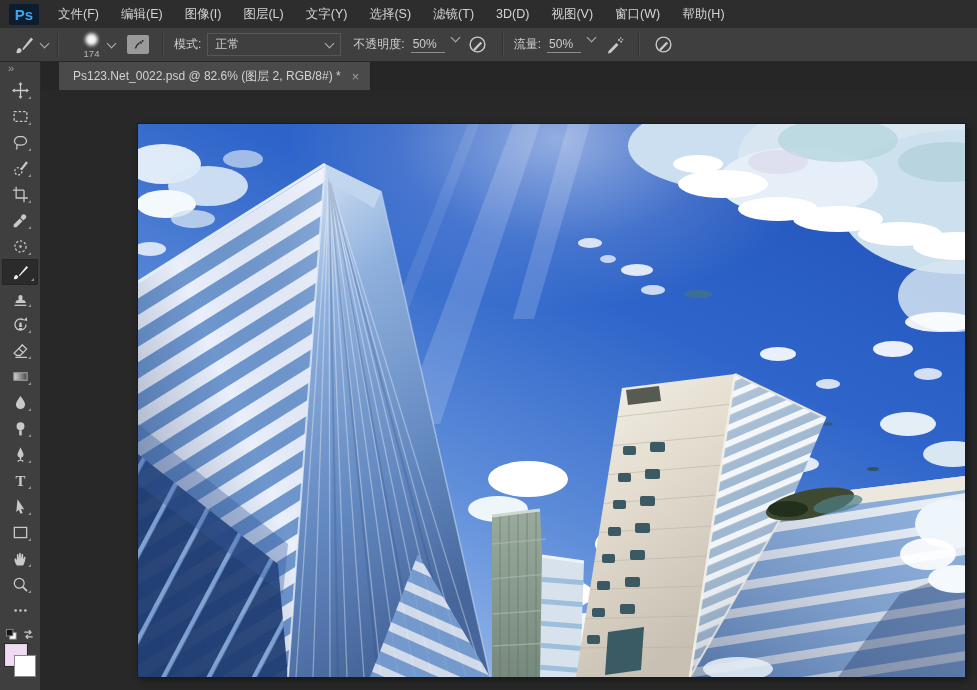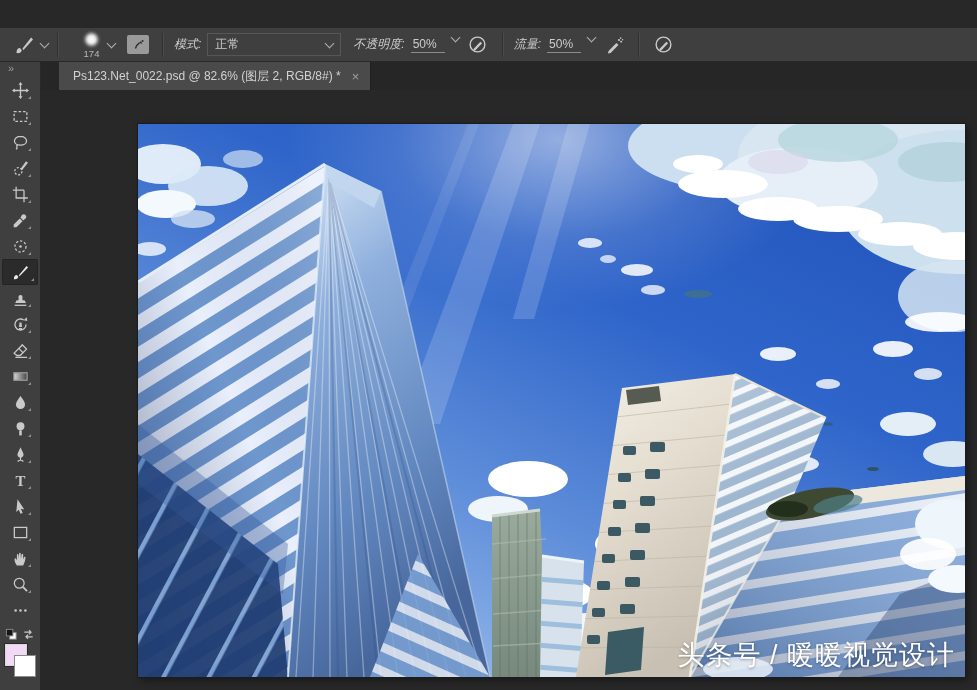--- a/index.html
+++ b/index.html
@@ -21,21 +21,21 @@
   .opt-group{display:flex;align-items:center;}
   .chev{width:6px;height:6px;border-right:1.6px solid #b0b0b0;border-bottom:1.6px solid #b0b0b0;
         transform:rotate(45deg);margin-left:7px;margin-top:-3px;flex:none;}
   .tool-preset{padding-left:14px;}
   .size-col{display:flex;flex-direction:column;align-items:center;line-height:1;margin-left:15px;}
   .size-circle{width:19px;height:19px;border-radius:50%;
      background:radial-gradient(circle,#ffffff 0%,#e8e8e8 28%,rgba(140,140,140,.28) 58%,rgba(63,63,63,0) 74%);}
   .size-num{font-size:9.5px;color:#b7b7b7;margin-top:0px;}
   .panel-toggle{width:22px;height:19px;background:#9a9a9a;border-radius:2px;margin:0 4px 0 12px;
                 display:flex;align-items:center;justify-content:center;}
-  .opt-label{margin:0 6px 0 2px;white-space:nowrap;font-style:italic;}
+  .opt-label{margin:0 6px 0 2px;white-space:nowrap;}
   .dropdown{display:flex;align-items:center;height:21px;border:1px solid #565656;padding:0 7px;background:#3f3f3f;}
   .mode-dd{width:118px;margin-right:10px;}
   .mode-dd .chev{margin-left:auto;}
   .value-underline{border-bottom:1px solid #8d8d8d;padding:0 4px 1px 2px;min-width:28px;}
   .dd-val{display:flex;align-items:flex-start;margin-right:4px;}
   .icon-btn{width:24px;height:24px;display:flex;align-items:center;justify-content:center;margin:0 3px;}
 
   
   .tab-row{position:absolute;left:40px;top:62px;right:0;height:28px;background:#262626;display:flex;align-items:stretch;}
   .doc-tab{background:#4a4a4a;color:#d2d2d2;font-size:12px;display:flex;align-items:center;
@@ -65,20 +65,34 @@
                 box-shadow:0 0 0 1px #1c1c1c,3px 3px 8px rgba(0,0,0,.45);}
   .canvas-frame svg{display:block;}
   .watermark{position:absolute;right:10px;bottom:4px;color:#ffffff;font-size:27px;letter-spacing:1px;
              text-shadow:0 1px 3px rgba(0,0,0,.35);white-space:nowrap;}
 </style>
 </head>
 <body>
 
 <div class="app">
 
+  <div class="menu-bar">
+    <div class="ps-logo">Ps</div>
+    <div class="menu-item">文件(F)</div>
+    <div class="menu-item">编辑(E)</div>
+    <div class="menu-item">图像(I)</div>
+    <div class="menu-item">图层(L)</div>
+    <div class="menu-item">文字(Y)</div>
+    <div class="menu-item">选择(S)</div>
+    <div class="menu-item">滤镜(T)</div>
+    <div class="menu-item">3D(D)</div>
+    <div class="menu-item">视图(V)</div>
+    <div class="menu-item">窗口(W)</div>
+    <div class="menu-item">帮助(H)</div>
+  </div>
 
   <div class="options-bar">
     <svg width="0" height="0" style="position:absolute">
         <defs>
       <linearGradient id="gIcon" x1="0" y1="0" x2="1" y2="0">
         <stop offset="0" stop-color="#d8d8d8"></stop>
             <stop offset="1" stop-color="#454545"></stop>
       </linearGradient>
     </defs>
       </svg>
@@ -542,17 +556,16 @@
           <ellipse cx="672" cy="380" rx="45" ry="14" fill="#3f4830" transform="rotate(-12 672 380)"></ellipse>
           <ellipse cx="650" cy="385" rx="20" ry="8" fill="#232f1d"></ellipse>
           <ellipse cx="700" cy="380" rx="25" ry="8" fill="#4e7f86" opacity="0.7" transform="rotate(-12 700 380)"></ellipse>
         </g>
 
         <ellipse cx="812" cy="400" rx="35" ry="25" fill="#eef5fb"></ellipse>
         <ellipse cx="790" cy="430" rx="28" ry="16" fill="#ffffff" opacity="0.9"></ellipse>
         <ellipse cx="820" cy="455" rx="30" ry="14" fill="#f4f9fd"></ellipse>
         <ellipse cx="600" cy="545" rx="35" ry="12" fill="#e9f1f8" opacity="0.85"></ellipse>
       </svg>
-      <div class="watermark">头条号 / 暖暖视觉设计</div>
     </div>
   </div>
 
 </div>
 
 </body></html>

